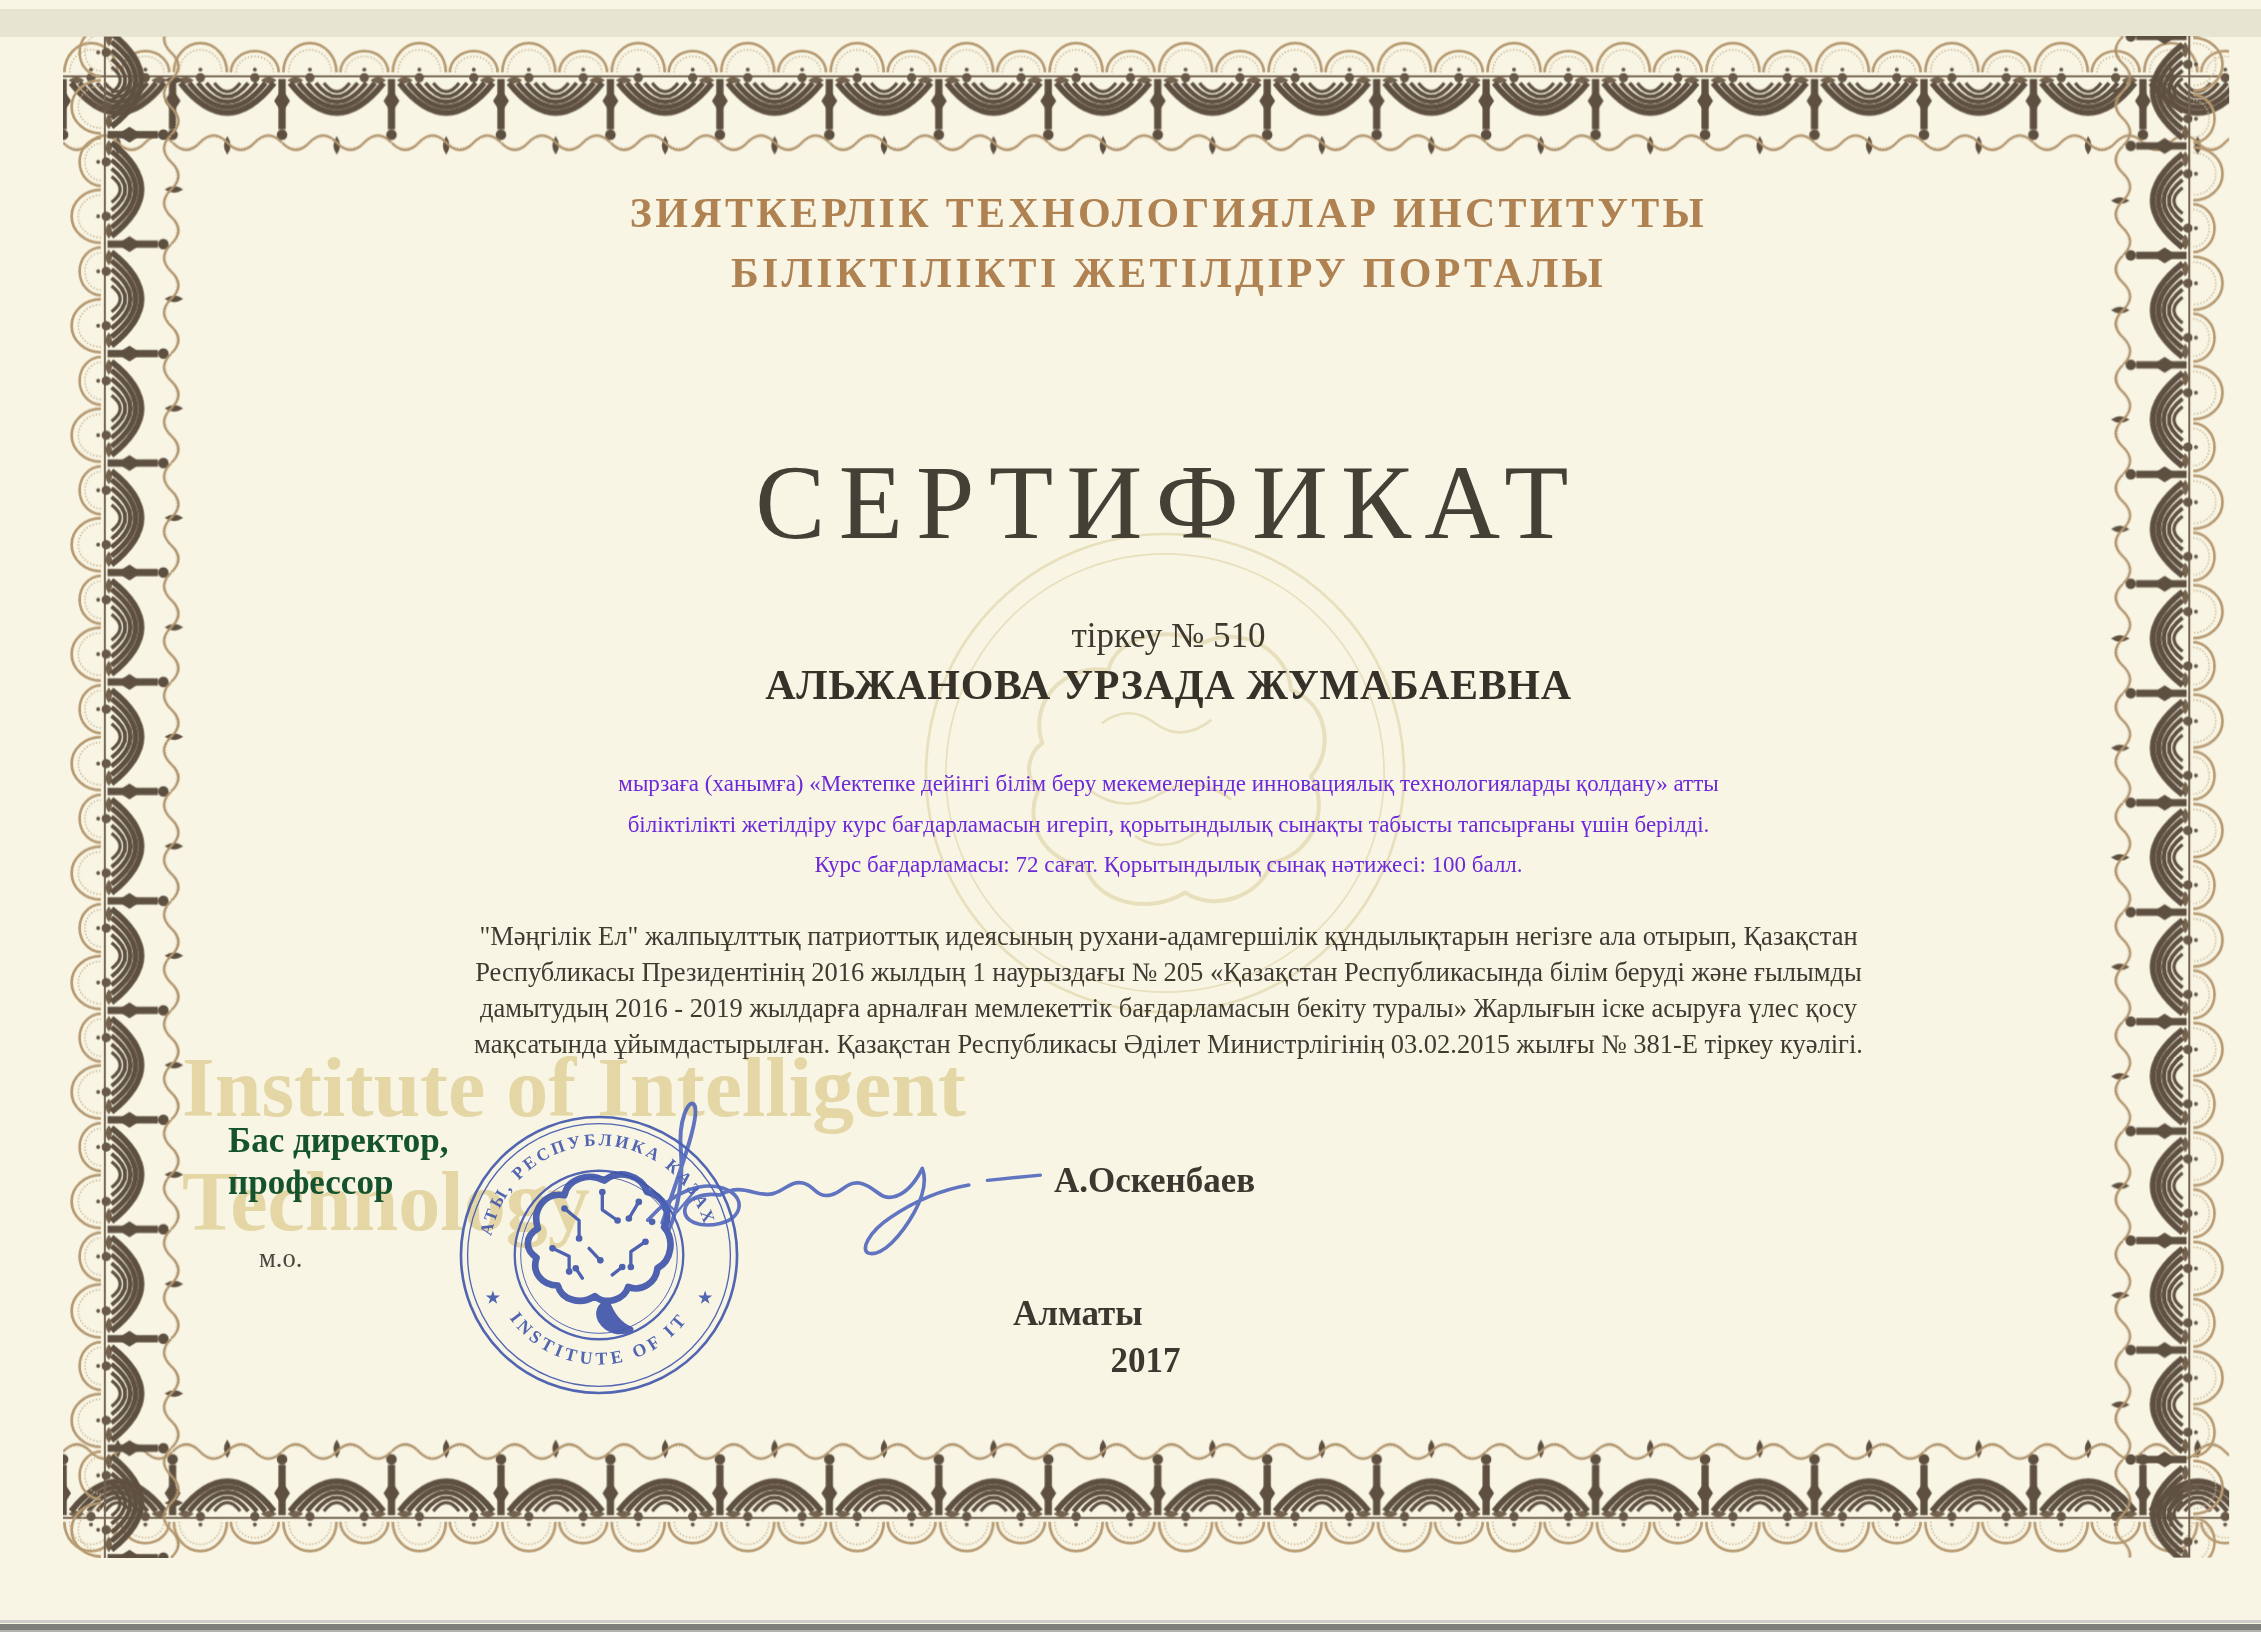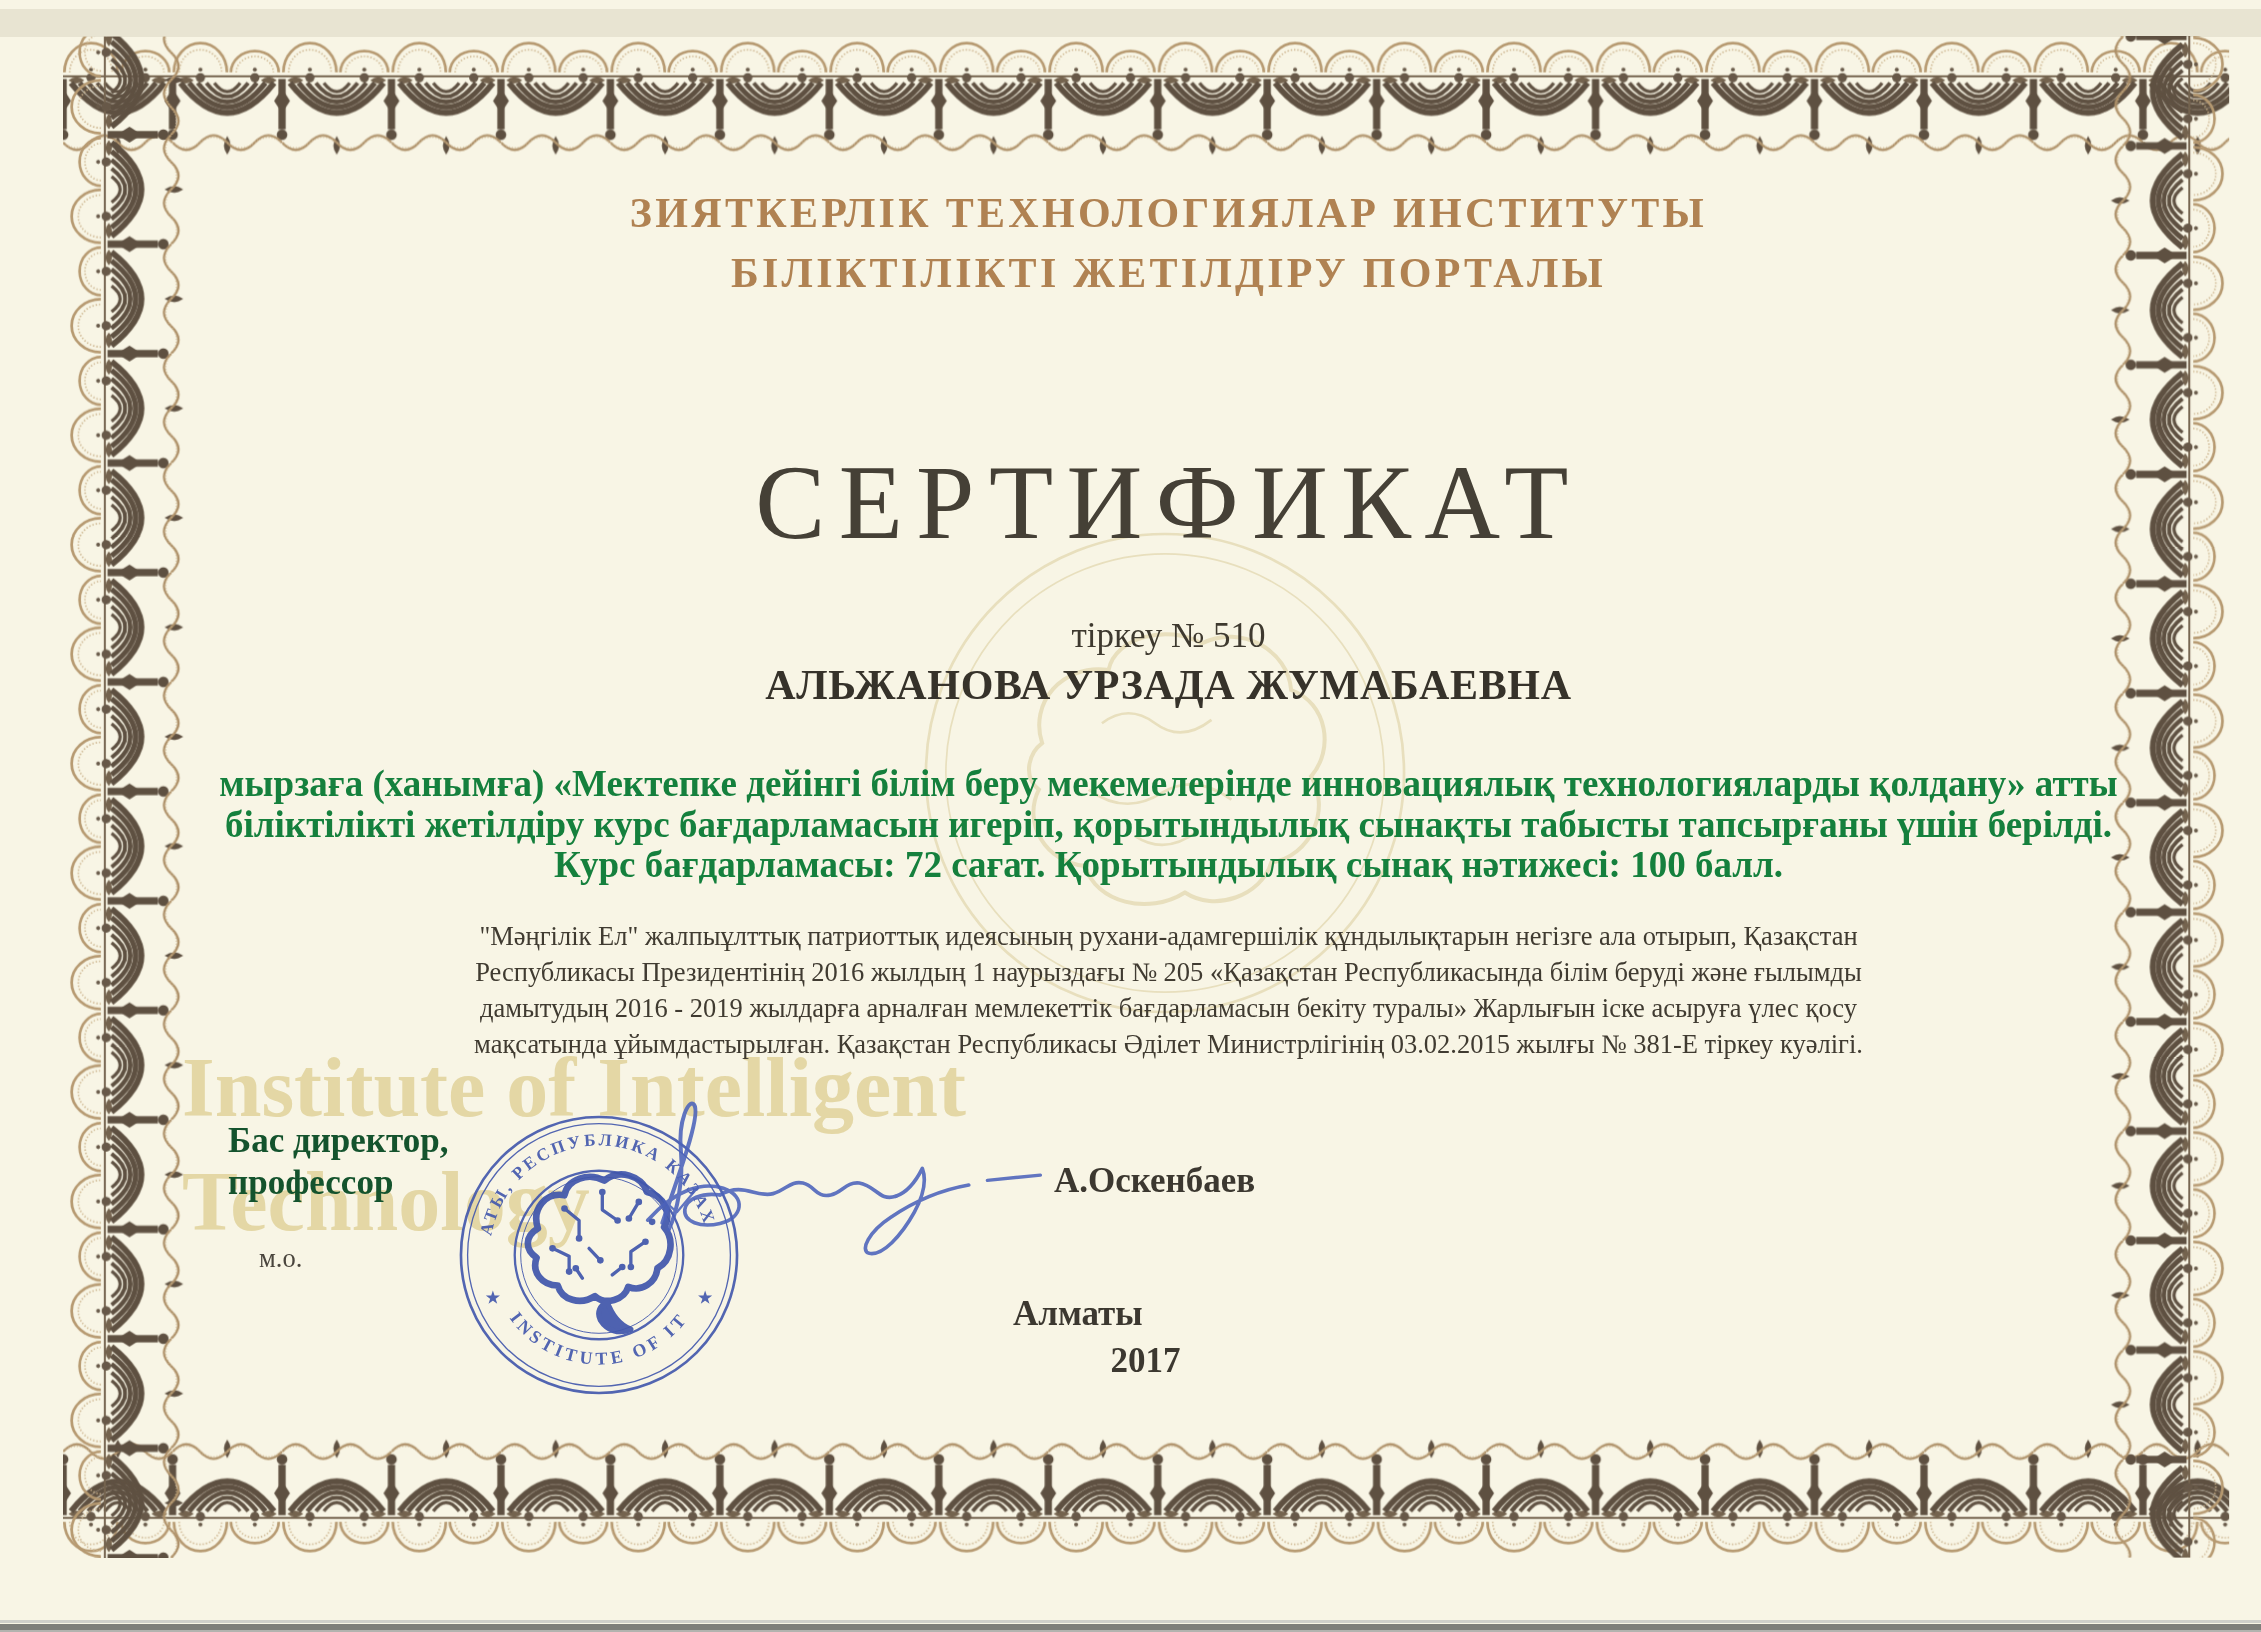--- a/index.html
+++ b/index.html
@@ -7,21 +7,21 @@
     width:2261px;height:1632px;position:relative;overflow:hidden;
     background:#f8f5e5;
     font-family:"Liberation Serif","DejaVu Serif",serif;
   }
   .abs{position:absolute;}
   .center-wrap{position:absolute;left:173px;width:1991px;text-align:center;}
   .hdr{font-weight:bold;color:#b08252;letter-spacing:3.3px;font-size:42px;line-height:53px;}
   .title{color:#454036;font-size:105px;letter-spacing:13.3px;line-height:109px;margin-top:31px;}
   .reg{color:#3e392f;font-size:35px;}
   .name{color:#36322a;font-size:42px;font-weight:bold;letter-spacing:0.7px;}
-  .bodyline{color:#15803d;font-size:37px;line-height:40px;font-weight:bold;}
+  .bodyline{color:#6d28d9;font-size:23px;line-height:40px;}
   .legalline{color:#403b31;font-size:26.5px;line-height:36px;}
   .role{color:#14532d;font-size:35px;font-weight:bold;line-height:41px;}
   .seal-mark{color:#4a453d;font-size:26.5px;margin-left:28px;}
   .sig-name{color:#3c3830;font-size:35px;font-weight:bold;}
   .cityyear{color:#3c3830;font-size:35px;font-weight:bold;line-height:46px;}
   .wmark{color:rgba(222,206,148,0.78);font-weight:bold;text-align:left;width:1991px;left:182px;position:absolute;}
   .wm1{font-size:84px;top:1039px;}
   .wm2{font-size:84px;top:1153px;}
   .shadow-top{left:0;top:9.3px;width:2261px;height:28px;background:rgba(150,140,112,0.16);}
   .scanline-a{left:0;top:1620px;width:2261px;height:3.3px;background:#cfcfcA;}

